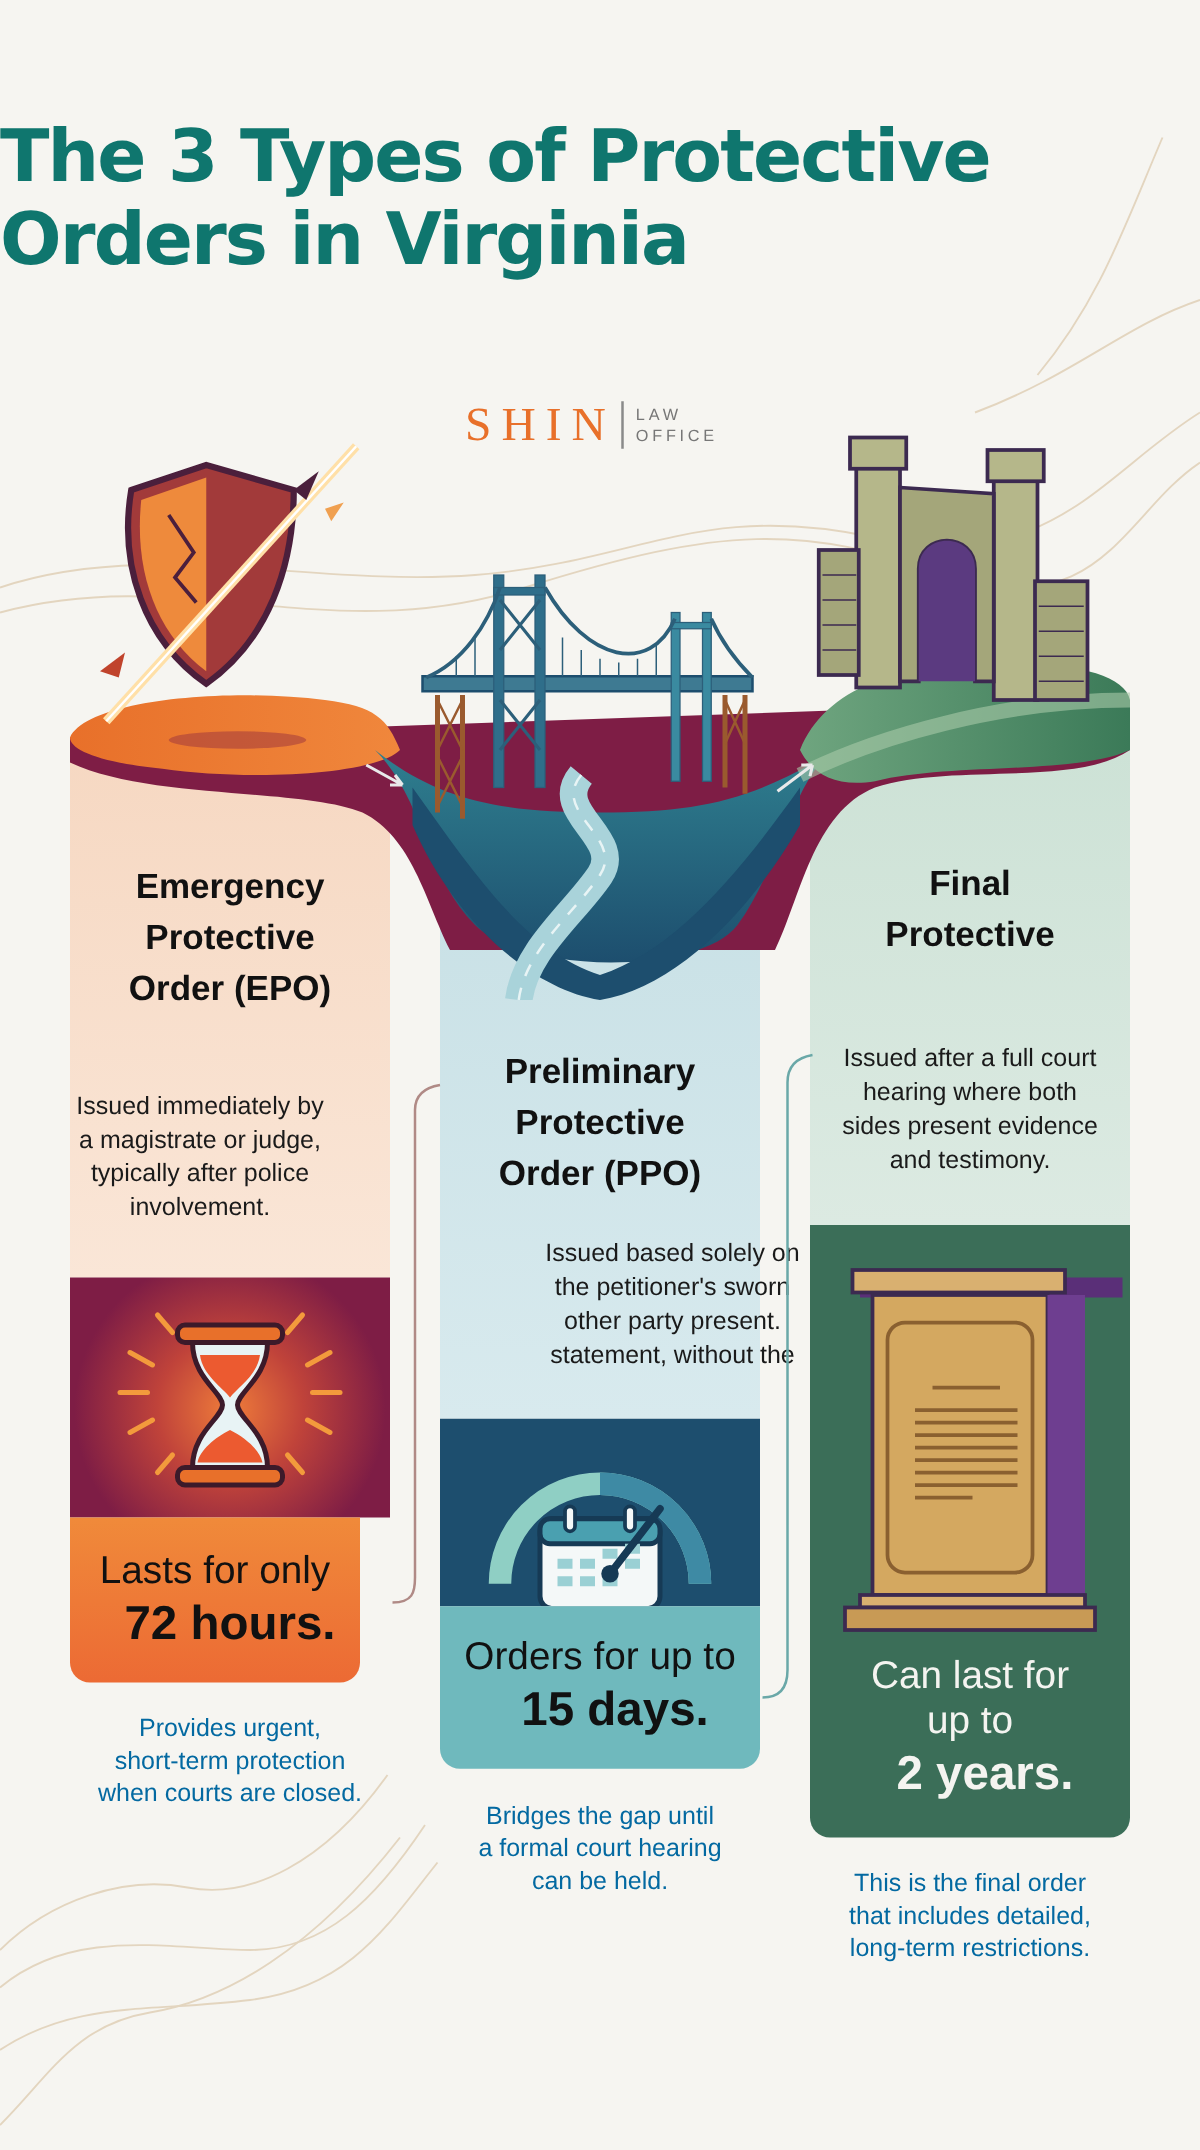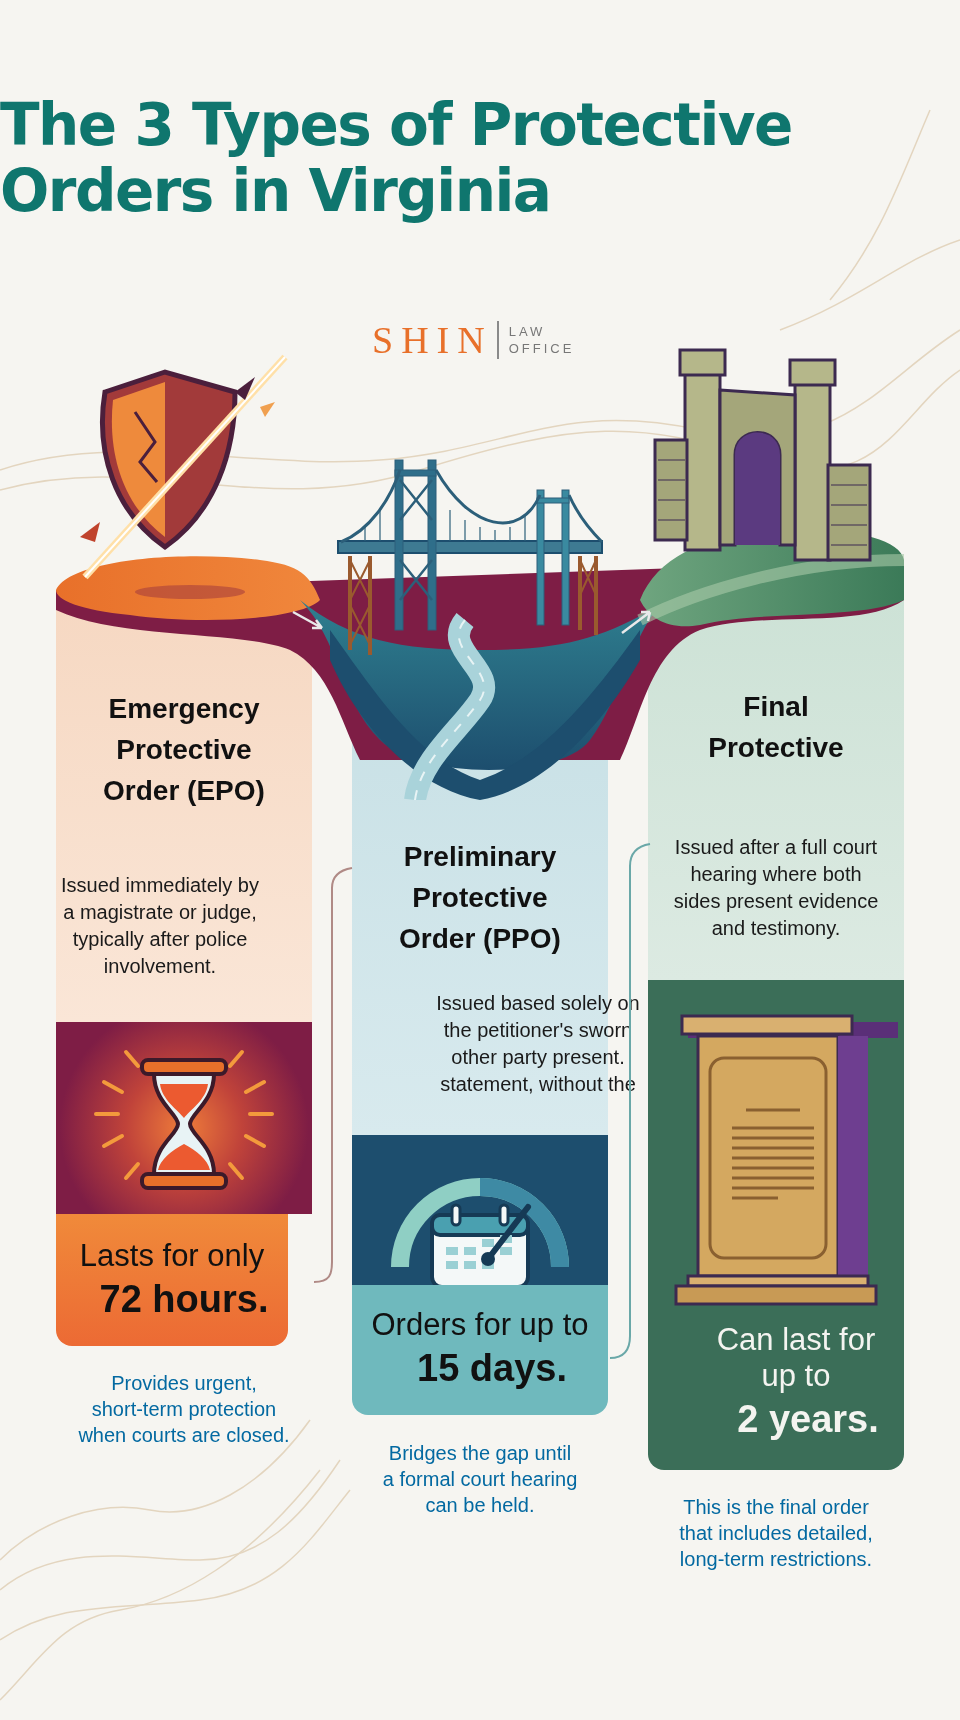--- a/index.html
+++ b/index.html
@@ -233,21 +233,21 @@
       <line x1="84" y1="168" x2="166" y2="168"></line>
         <line x1="84" y1="178" x2="166" y2="178"></line>
       <line x1="84" y1="188" x2="166" y2="188"></line>
         <line x1="84" y1="198" x2="166" y2="198"></line>
       <line x1="84" y1="208" x2="166" y2="208"></line>
         <line x1="84" y1="218" x2="130" y2="218"></line>
     </g>
     <rect x="40" y="296" width="180" height="10" fill="#d9b070" stroke="#3c2a50" stroke-width="3"></rect>
     <rect x="28" y="306" width="200" height="18" fill="#c89a55" stroke="#3c2a50" stroke-width="3"></rect>
   </svg>
-  <div class="panel-text" style="top:340px; color:#f4f4f0;padding-left:20px;">
+  <div class="panel-text" style="top:340px; color:#f4f4f0;">
     <div class="dur-pre">Can last for</div>
     <div class="dur-pre" style="margin-top:-4px;">up to</div>
     <div class="dur-val">2 years.</div>
   </div>
 </div>
 
 <div class="col-text" style="left:56px; top:688px; width:256px;">
   <div class="heading">Emergency</div>
   <div class="heading">Protective</div>
   <div class="heading">Order (EPO)</div>

